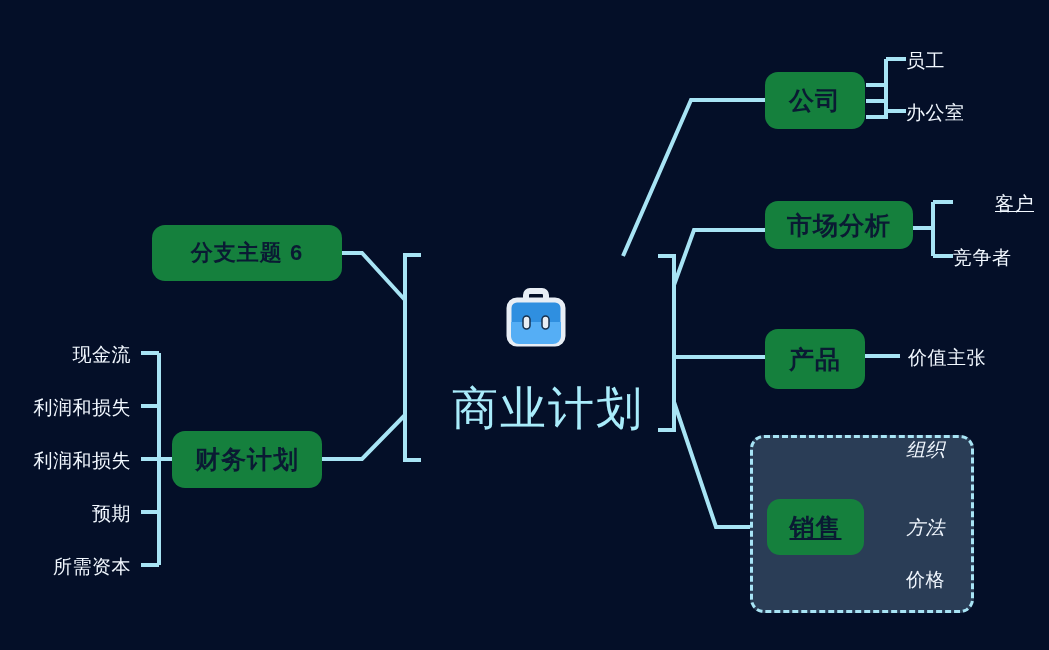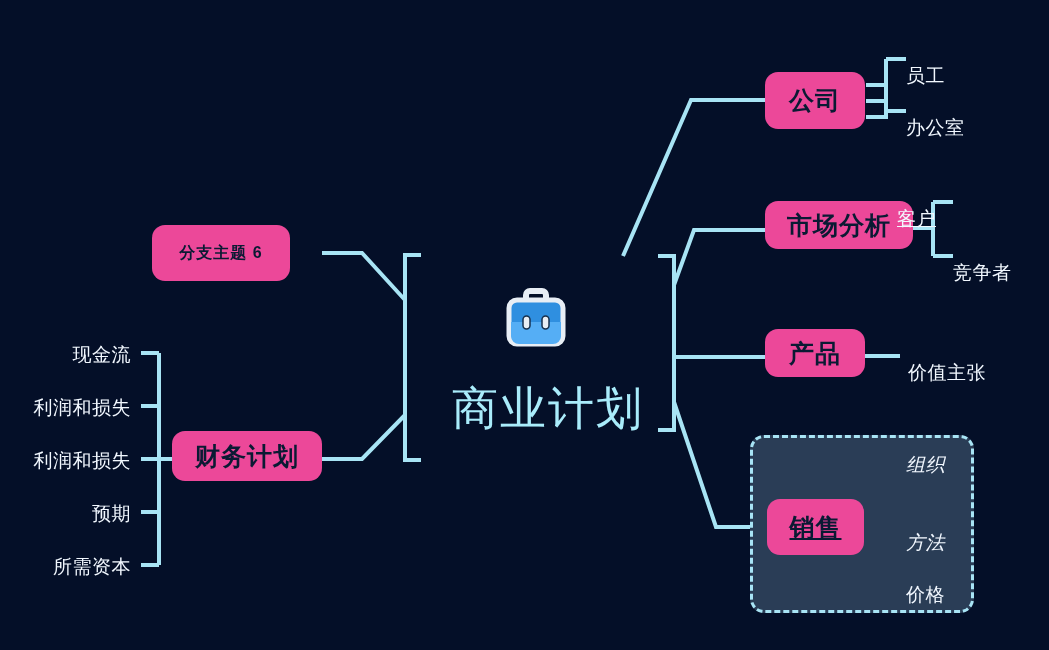--- a/index.html
+++ b/index.html
@@ -26,38 +26,38 @@
   .selbox {
     position: absolute;
     box-sizing: border-box;
     background: #2A3D56;
     border: 3px dashed #A8E4F5;
     border-radius: 14px;
   }
   .node {
     position: absolute;
     box-sizing: border-box;
-    background: #ec4899;
+    background: #15803d;
     color: #0A1A33;
     border-radius: 13px;
     display: flex;
     align-items: center;
     justify-content: center;
     font-weight: bold;
     letter-spacing: 1px;
     white-space: nowrap;
   }
   .leaf {
     position: absolute;
     color: #F2F8FF;
     font-size: 19px;
     white-space: nowrap;
     letter-spacing: 0.5px;
   }
-  .leaf.r { text-align: center; margin-top: 15px; }
+  .leaf.r { text-align: center; }
   .leaf.l { text-align: right; }
   .root-title {
     position: absolute;
     color: #A9ECFB;
     font-size: 46px;
     font-weight: normal;
     white-space: nowrap;
     letter-spacing: 2px;
   }
   .root-icon {
@@ -131,41 +131,41 @@
 
   <div class="node" style="left:765px; top:72px; width:100px; height:57px; font-size:25px;">
     <span>公司</span>
   </div>
   <div class="leaf r" style="left:906px; top:48px;">员工</div>
   <div class="leaf r" style="left:906px; top:100px;">办公室</div>
 
   <div class="node" style="left:765px; top:201px; width:148px; height:48px; font-size:25px;">
     <span>市场分析</span>
   </div>
-  <div class="leaf r" style="left:897px; top:191px;text-decoration:underline;">客户</div>
+  <div class="leaf r" style="left:995px; top:191px;text-decoration:underline;">客户</div>
   <div class="leaf r" style="left:953px; top:245px;">竞争者</div>
 
-  <div class="node" style="left:765px; top:329px; width:100px; height:48px; font-size:25px;align-items:center;">
+  <div class="node" style="left:765px; top:329px; width:100px; height:60px; font-size:25px;align-items:center;">
     <span>产品</span>
   </div>
   <div class="leaf r" style="left:908px; top:345px;">价值主张</div>
 
   <div class="selbox" style="left:750px; top:435px; width:224px; height:178px;"></div>
   <div class="node" style="left:767px; top:499px; width:97px; height:56px; font-size:25px;text-decoration:underline;">
     <span>销售</span>
   </div>
   <div class="leaf r" style="left:906px; top:437px;font-style:italic;">组织</div>
   <div class="leaf r" style="left:906px; top:515px;font-style:italic;">方法</div>
   <div class="leaf r" style="left:906px; top:567px;">价格</div>
 
-  <div class="node" style="left:152px; top:225px; width:138px; height:56px; font-size:16px;">
+  <div class="node" style="left:152px; top:225px; width:190px; height:56px; font-size:22px;">
     <span>分支主题 6</span>
   </div>
 
-  <div class="node" style="left:172px; top:431px; width:150px; height:50px; font-size:25px;">
+  <div class="node" style="left:172px; top:431px; width:150px; height:57px; font-size:25px;">
     <span>财务计划</span>
   </div>
   <div class="leaf l" style="right:918px; top:342px;margin-left:20px;">现金流</div>
   <div class="leaf l" style="right:918px; top:395px;">利润和损失</div>
   <div class="leaf l" style="right:918px; top:448px;">利润和损失</div>
   <div class="leaf l" style="right:918px; top:501px;text-align:right;">预期</div>
   <div class="leaf l" style="right:918px; top:554px;">所需资本</div>
 
 </div>
 

